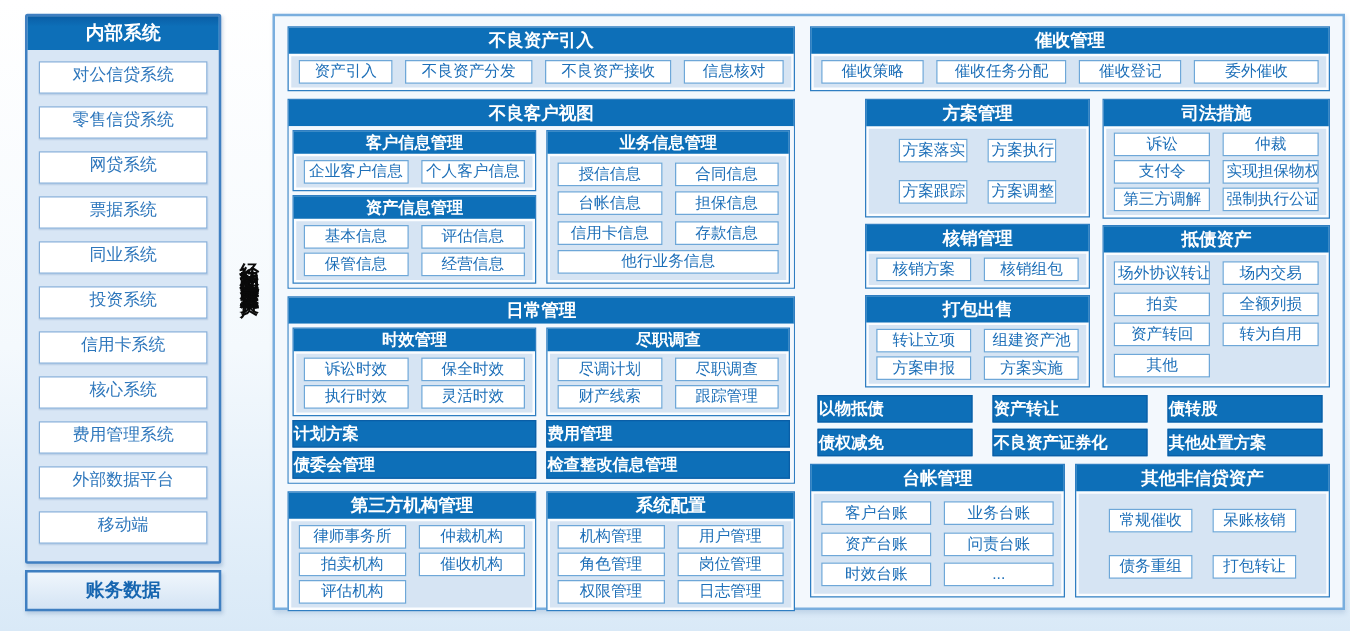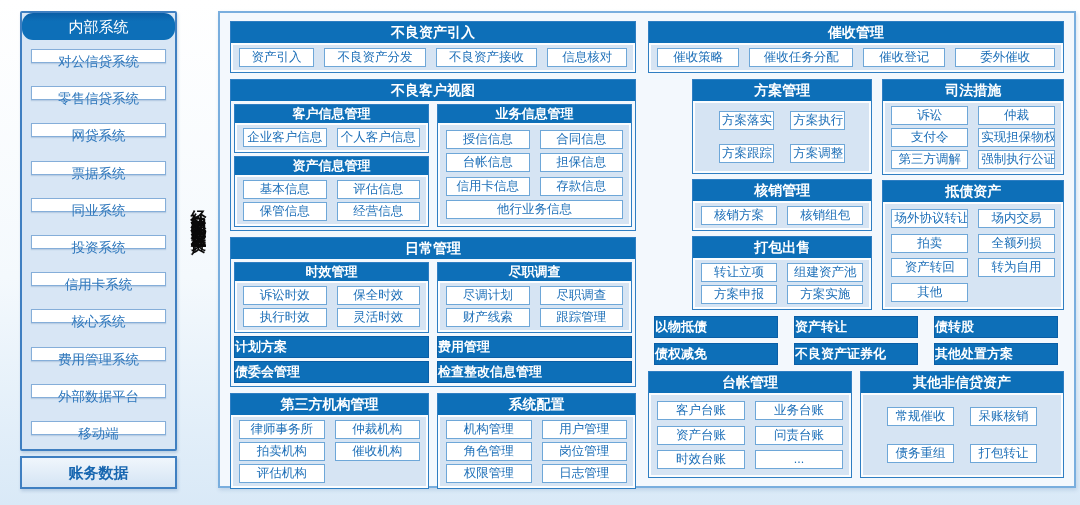--- a/index.html
+++ b/index.html
@@ -10,27 +10,27 @@
   }
   
   .sidebar {
     position: absolute; left: 20px; top: 11px; width: 157px; height: 440px;
     border: 2px solid #3f7fc1; background: #d8e6f5; border-radius: 2px;
     display: flex; flex-direction: column;
     box-shadow: 1px 2px 3px rgba(70,110,160,.25);
   }
   .sb-hdr {
     background: linear-gradient(180deg,#0a5ea6 0%, #0d6fb8 30%, #0d6fb8 100%);
-    color: #fff; font-weight: normal; font-size: 15px; text-align: center;
-    line-height: 27px; height: 27px; flex: none; border-radius: 11px;
+    color: #fff; font-weight: bold; font-size: 15px; text-align: center;
+    line-height: 27px; height: 27px; flex: none;
   }
   .sb-items { flex: 1; display: flex; flex-direction: column; justify-content: space-between; padding: 9px 9px 14px 9px; }
   .sb-item {
-    height: 14px; line-height: 24px; background: #fff; border: 1px solid #85aed9;
-    color: #2e77bc; font-size: 13.5px; text-align: center; box-shadow: 0 1px 1px rgba(90,130,180,.25);
+    height: 26px; line-height: 24px; background: #fff; border: 1px solid #85aed9;
+    color: #2e77bc; font-size: 13.5px; text-align: center; box-shadow: 0 1px 1px rgba(90,130,180,.25); font-family: Liberation Mono, monospace;
   }
   .ledger-box {
     position: absolute; left: 20px; top: 456px; width: 157px; height: 33px;
     border: 2px solid #3f7fc1; background: linear-gradient(180deg,#f0f6fc,#d4e4f4);
     color: #1766b0; font-weight: bold; font-size: 15px; text-align: center; line-height: 29px;
     box-shadow: 1px 2px 3px rgba(70,110,160,.25);
   }
   
   .vlabel {
     position: absolute; left: 181px; top: 40px; width: 34px; height: 345px;

